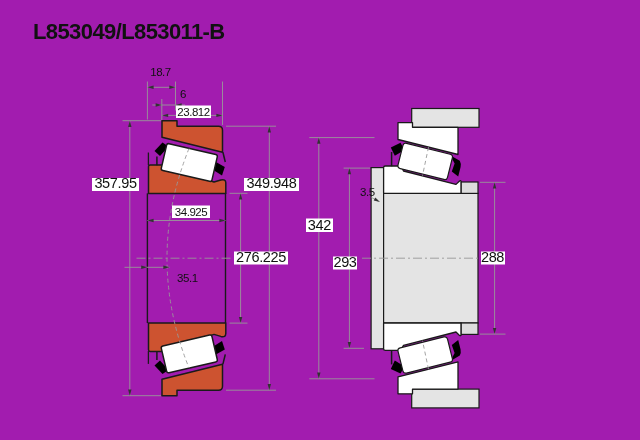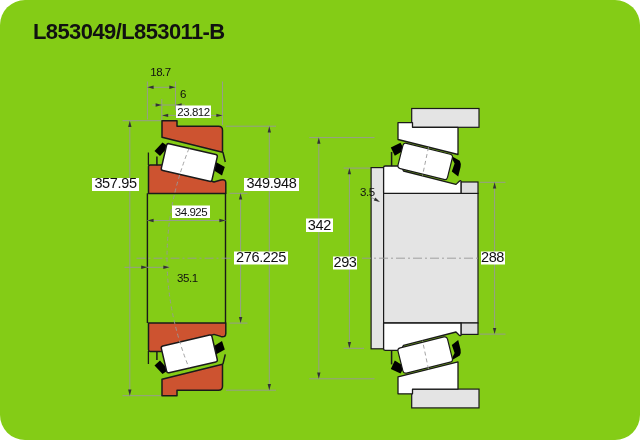--- a/index.html
+++ b/index.html
@@ -1,16 +1,16 @@
 <!DOCTYPE html>
 <html><head>
 <meta charset="utf-8">
 <style>
 html,body{margin:0;padding:0;background:#ffffff;}
-.page{position:relative;width:640px;height:440px;background:#84cc16;overflow:hidden;border-radius:25px;}
+.page{position:relative;width:640px;height:440px;background:#a21caf;overflow:hidden;}
 text{font-family:"Liberation Sans",sans-serif;fill:#111;}
 .dim{font-size:11.5px;letter-spacing:-0.45px;}
 .dimL{font-size:14.5px;letter-spacing:-0.35px;}
 </style>
 </head>
 <body>
 <div class="page">
 <svg width="640" height="440" viewBox="0 0 640 440">
 <defs>
 <g id="arrR">

